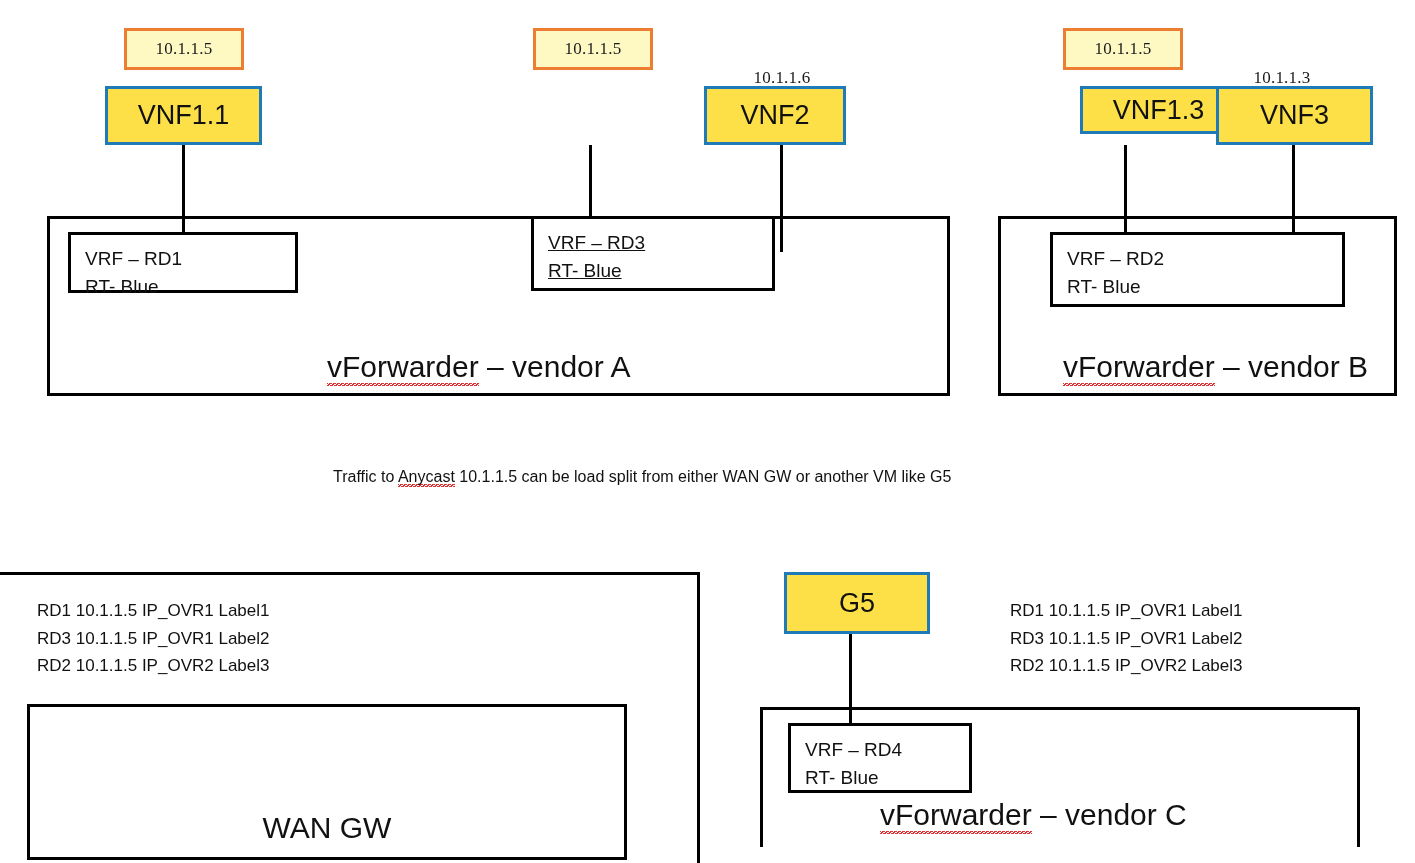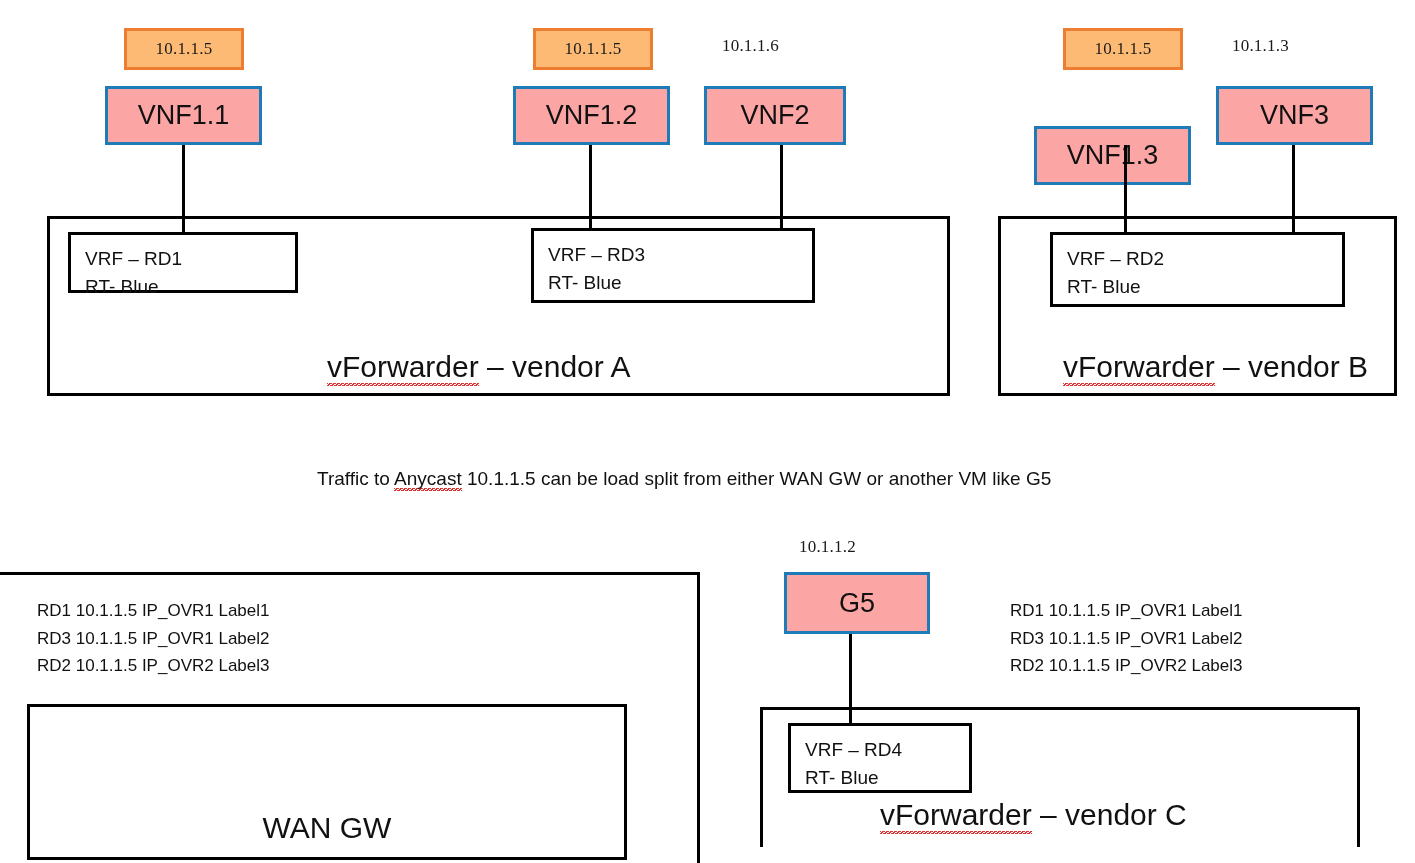--- a/index.html
+++ b/index.html
@@ -25,44 +25,46 @@
     position: absolute;
     width: 3px;
     background: #000000;
   }
 
   
   .ip-box {
     position: absolute;
     box-sizing: border-box;
     border: 3px solid #ED7D31;
-    background: #fdba74;
+    background: #fef9c3;
     display: flex;
     align-items: center;
     justify-content: center;
     font-size: 17px;
     font-family: "Liberation Serif", serif;
     color: #1a1a1a;
     letter-spacing: 0.2px;
   }
   
   .ip-plain {
     position: absolute;
     font-size: 17px;
     font-family: "Liberation Serif", serif;
     color: #1a1a1a;
+    text-align: center;
     letter-spacing: 0.2px;
+    margin-top: 32px;
   }
 
   
   .vnf-box {
     position: absolute;
     box-sizing: border-box;
     border: 3px solid #1F7AB8;
-    background: #fca5a5;
+    background: #fde047;
     display: flex;
     align-items: center;
     justify-content: center;
     font-size: 27px;
     font-weight: 400;
     color: #111111;
     font-family: "Liberation Sans", sans-serif;
   }
 
   
@@ -133,23 +135,24 @@
     font-size: 17px;
     line-height: 1.62;
     color: #111111;
     white-space: nowrap;
   }
   .route-row { display: block; }
 
   
   .caption {
     position: absolute;
-    font-size: 19px;
+    font-size: 16px;
     color: #111111;
     white-space: nowrap;
+    margin-left: 16px;
   }
   .caption .sp {
     background-image: repeating-linear-gradient(
       135deg,
       #e03030 0px, #e03030 1px,
       rgba(255,255,255,0) 1px, rgba(255,255,255,0) 2px
     );
     background-repeat: repeat-x;
     background-size: 4px 3px;
     background-position: 0 100%;
@@ -166,42 +169,41 @@
   <div class="ip-box" style="left:533px; top:28px; width:120px; height:42px;">10.1.1.5</div>
 
   <div class="ip-plain" style="left:722px; top:36px; width:120px;">10.1.1.6</div>
 
   <div class="ip-box" style="left:1063px; top:28px; width:120px; height:42px;">10.1.1.5</div>
 
   <div class="ip-plain" style="left:1232px; top:36px; width:100px;">10.1.1.3</div>
 
   <div class="vnf-box" style="left:105px; top:86px; width:157px; height:59px;">VNF1.1</div>
 
-  <div class="vnf-box" style="left:513px; top:86px; width:157px; height:59px;">VNF1.2</div>
 
   <div class="vnf-box" style="left:704px; top:86px; width:142px; height:59px;">VNF2</div>
 
-  <div class="vnf-box" style="left:1034px; top:86px; width:157px; height:59px;margin-top:40px;">VNF1.3</div>
+  <div class="vnf-box" style="left:1080px; top:86px; width:157px; height:48px;">VNF1.3</div>
 
   <div class="vnf-box" style="left:1216px; top:86px; width:157px; height:59px;">VNF3</div>
 
   <div class="vline" style="left:182px; top:145px; height:107px;"></div>
   <div class="vline" style="left:589px; top:145px; height:107px;"></div>
   <div class="vline" style="left:780px; top:145px; height:107px;"></div>
   <div class="vline" style="left:1124px; top:145px; height:107px;"></div>
   <div class="vline" style="left:1292px; top:145px; height:107px;"></div>
 
   <div class="container-box" style="left:47px; top:216px; width:903px; height:180px;"></div>
 
   <div class="vrf-box" style="left:68px; top:232px; width:230px; height:61px;">
     <span class="vrf-line">VRF – RD1</span>
     <span class="vrf-line">RT- Blue</span>
   </div>
 
-  <div class="vrf-box" style="left:531px; top:228px; width:284px; height:75px;">
+  <div class="vrf-box" style="left:531px; top:216px; width:244px; height:75px;text-decoration:underline;">
     <span class="vrf-line">VRF – RD3</span>
     <span class="vrf-line">RT- Blue</span>
   </div>
 
   <div class="container-title" style="left:327px; top:350px;">
     <span class="sp">vForwarder</span><span> – vendor A</span>
   </div>
 
   <div class="container-box" style="left:998px; top:216px; width:399px; height:180px;"></div>
 

